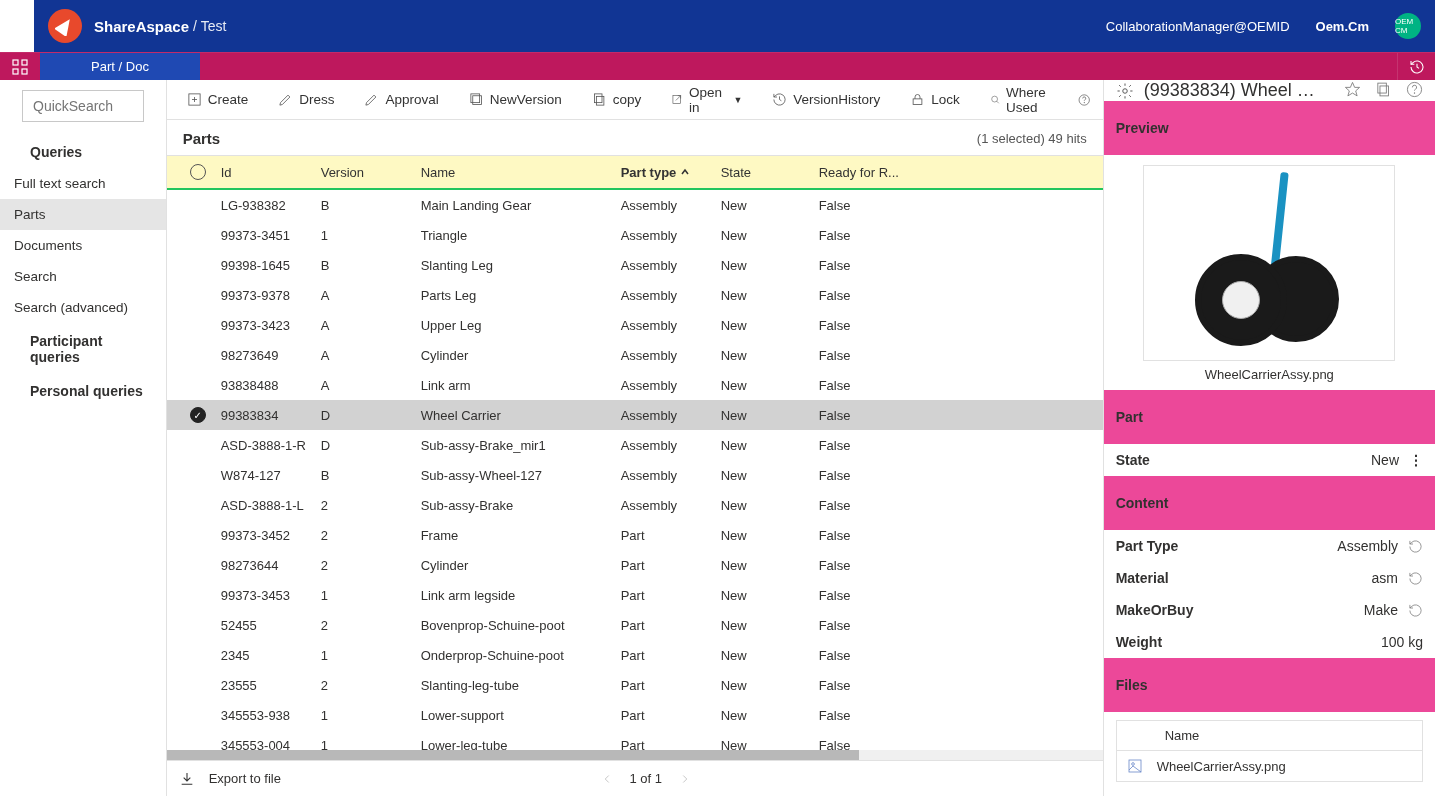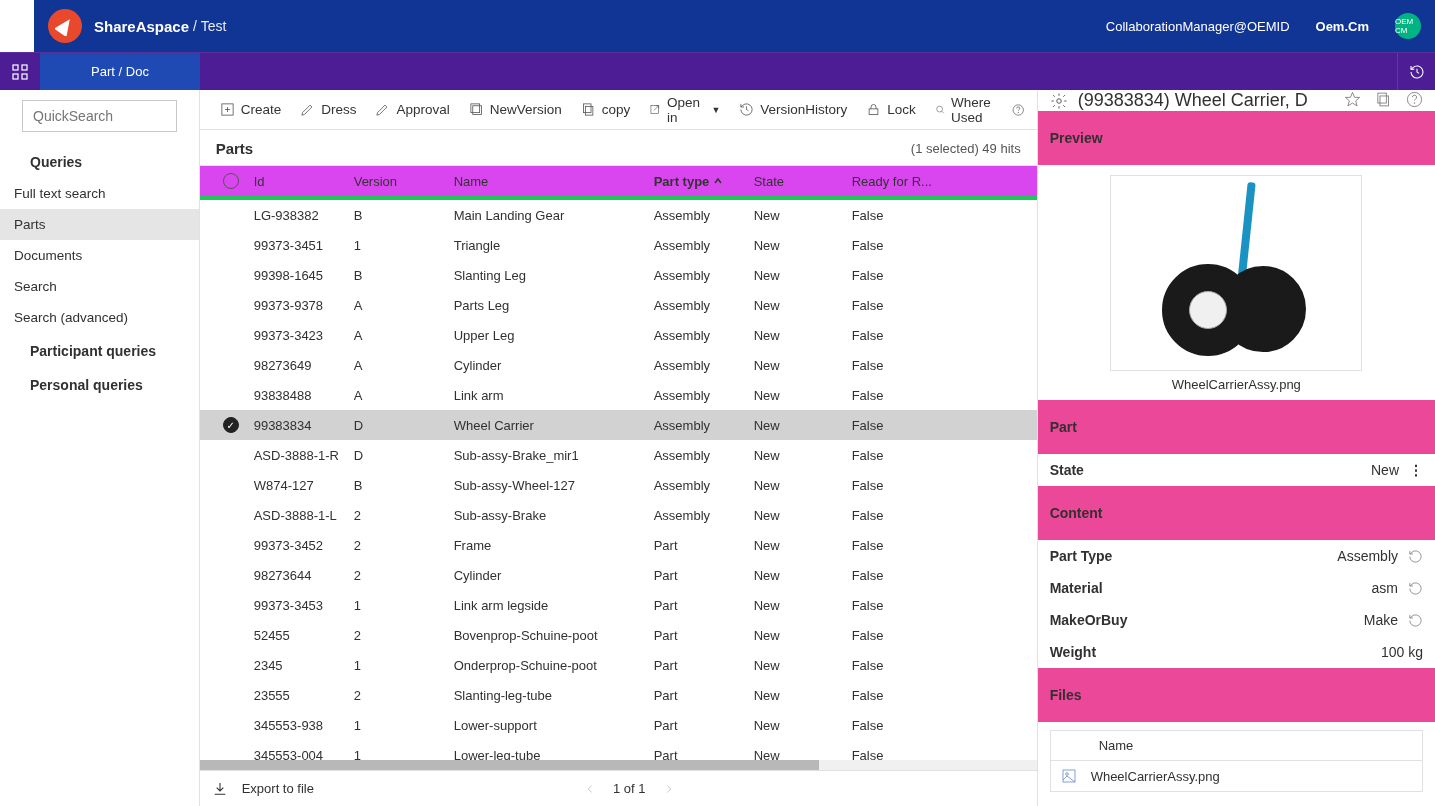--- a/index.html
+++ b/index.html
@@ -4,42 +4,42 @@
 <style>
   * { box-sizing: border-box; margin: 0; padding: 0; }
   html, body { width: 1435px; height: 806px; font-family: "Segoe UI", Arial, sans-serif; font-size: 14px; color: #323130; overflow: hidden;}
   .topbar { background: #113594; height: 52px; display: flex; align-items: center; color: #fff; padding: 0 14px; margin-left: 34px; }
   .logo { width: 34px; height: 34px; border-radius: 50%; background: #e8492c; display: flex; align-items: center; justify-content: center; margin-right: 12px; }
   .logo svg { width: 20px; height: 20px; fill: #fff; }
   .brand { font-weight: 600; font-size: 15px; }
   .brand-sub { font-weight: 400; opacity: .9; }
   .top-right { margin-left: auto; display: flex; align-items: center; gap: 26px; font-size: 13px; }
   .avatar { width: 26px; height: 26px; border-radius: 50%; background: #00b383; color: #fff; font-size: 8px; display: flex; align-items: center; justify-content: center; }
-  .tabbar { background: #4c1d95; height: 38px; display: flex; border-top: 1px solid rgba(255,255,255,.08); }
+  .tabbar { background: #be185d; height: 28px; display: flex; border-top: 1px solid rgba(255,255,255,.08); }
   .apps-btn { width: 40px; display:flex; align-items:center; justify-content:center; color:#fff; }
   .tab { background: #1f49b3; color: #fff; min-width: 160px; display: flex; align-items: center; justify-content: center; font-size: 13px; }
   .history-btn { margin-left:auto; width:38px; display:flex; align-items:center; justify-content:center; color:#fff; border-left:1px solid rgba(255,255,255,.12);}
   .main { display: flex; height: calc(806px - 52px - 38px); }
   .sidebar { width: 216px; border-right: 1px solid #e1e1e1; padding: 10px 0 0 0; background:#fff;}
   .qs-wrap { padding: 0 22px 12px; }
   .qs { width: 100%; height: 32px; padding: 0 10px; border: 1px solid #c8c8c8; font-size: 14px; }
   .side-h { font-weight: 600; padding: 10px 14px 8px; font-size:14px;margin-left:16px;}
   .side-item { padding: 8px 14px; font-size: 13.5px; cursor: pointer; }
   .side-item.active { background: #e5e5e5; }
   .content { flex: 1; display: flex; flex-direction: column; border-right:1px solid #e1e1e1;}
-  .toolbar { height: 40px; display: flex; align-items: center; gap: 3px; padding: 0 12px; border-bottom: 1px solid #e1e1e1; color:#333; }
+  .toolbar { height: 40px; display: flex; align-items: center; gap: 14px; padding: 0 12px; border-bottom: 1px solid #e1e1e1; color:#333; }
   .tbtn { display: flex; align-items: center; gap: 6px; padding: 4px 8px; font-size: 13.5px; cursor: pointer; color:#333;}
   .tbtn svg { width: 15px; height: 15px; stroke: #555; fill: none; stroke-width:1.3;}
   .help-icn{ margin-left:auto; width:18px; height:18px; stroke:#555; fill:none; stroke-width:1.3;}
   .listhead { display:flex; align-items:center; justify-content:space-between; padding: 10px 16px 8px; }
   .listhead .title{font-weight:600; font-size:15px;}
   .listhead .hits{ color:#555; font-size:13px;}
   .grid { flex:1; overflow-y:auto; overflow-x:hidden; border-top:1px solid #e1e1e1; position:relative;}
   .row { display:flex; align-items:center; height:30px; padding: 0 8px; font-size:13px; }
-  .row.header { font-weight:400; color:#333; border-bottom:4px solid #22c55e; height:34px; position:sticky; top:0; background:#d946ef;}
+  .row.header { font-weight:400; color:#333; border-bottom:2px solid #22c55e; height:34px; position:sticky; top:0; background:#fef9c3;}
   .row.header .c-parttype{ font-weight:600; display:flex; align-items:center; gap:4px;}
   .row.selected{ background:#d2d2d2 !important;}
   .c-chk{ width:46px; display:flex; justify-content:center;}
   .circle{ width:16px; height:16px; border:1.5px solid #555; border-radius:50%; }
   .circle.full{ background:#222; border-color:#222; display:flex; align-items:center; justify-content:center;}
   .circle.full::after{ content:"✓"; color:#fff; font-size:10px;}
   .c-id{ width:100px;}
   .c-version{ width:100px;}
   .c-name{ width:200px;}
   .c-parttype{ width:100px;}

